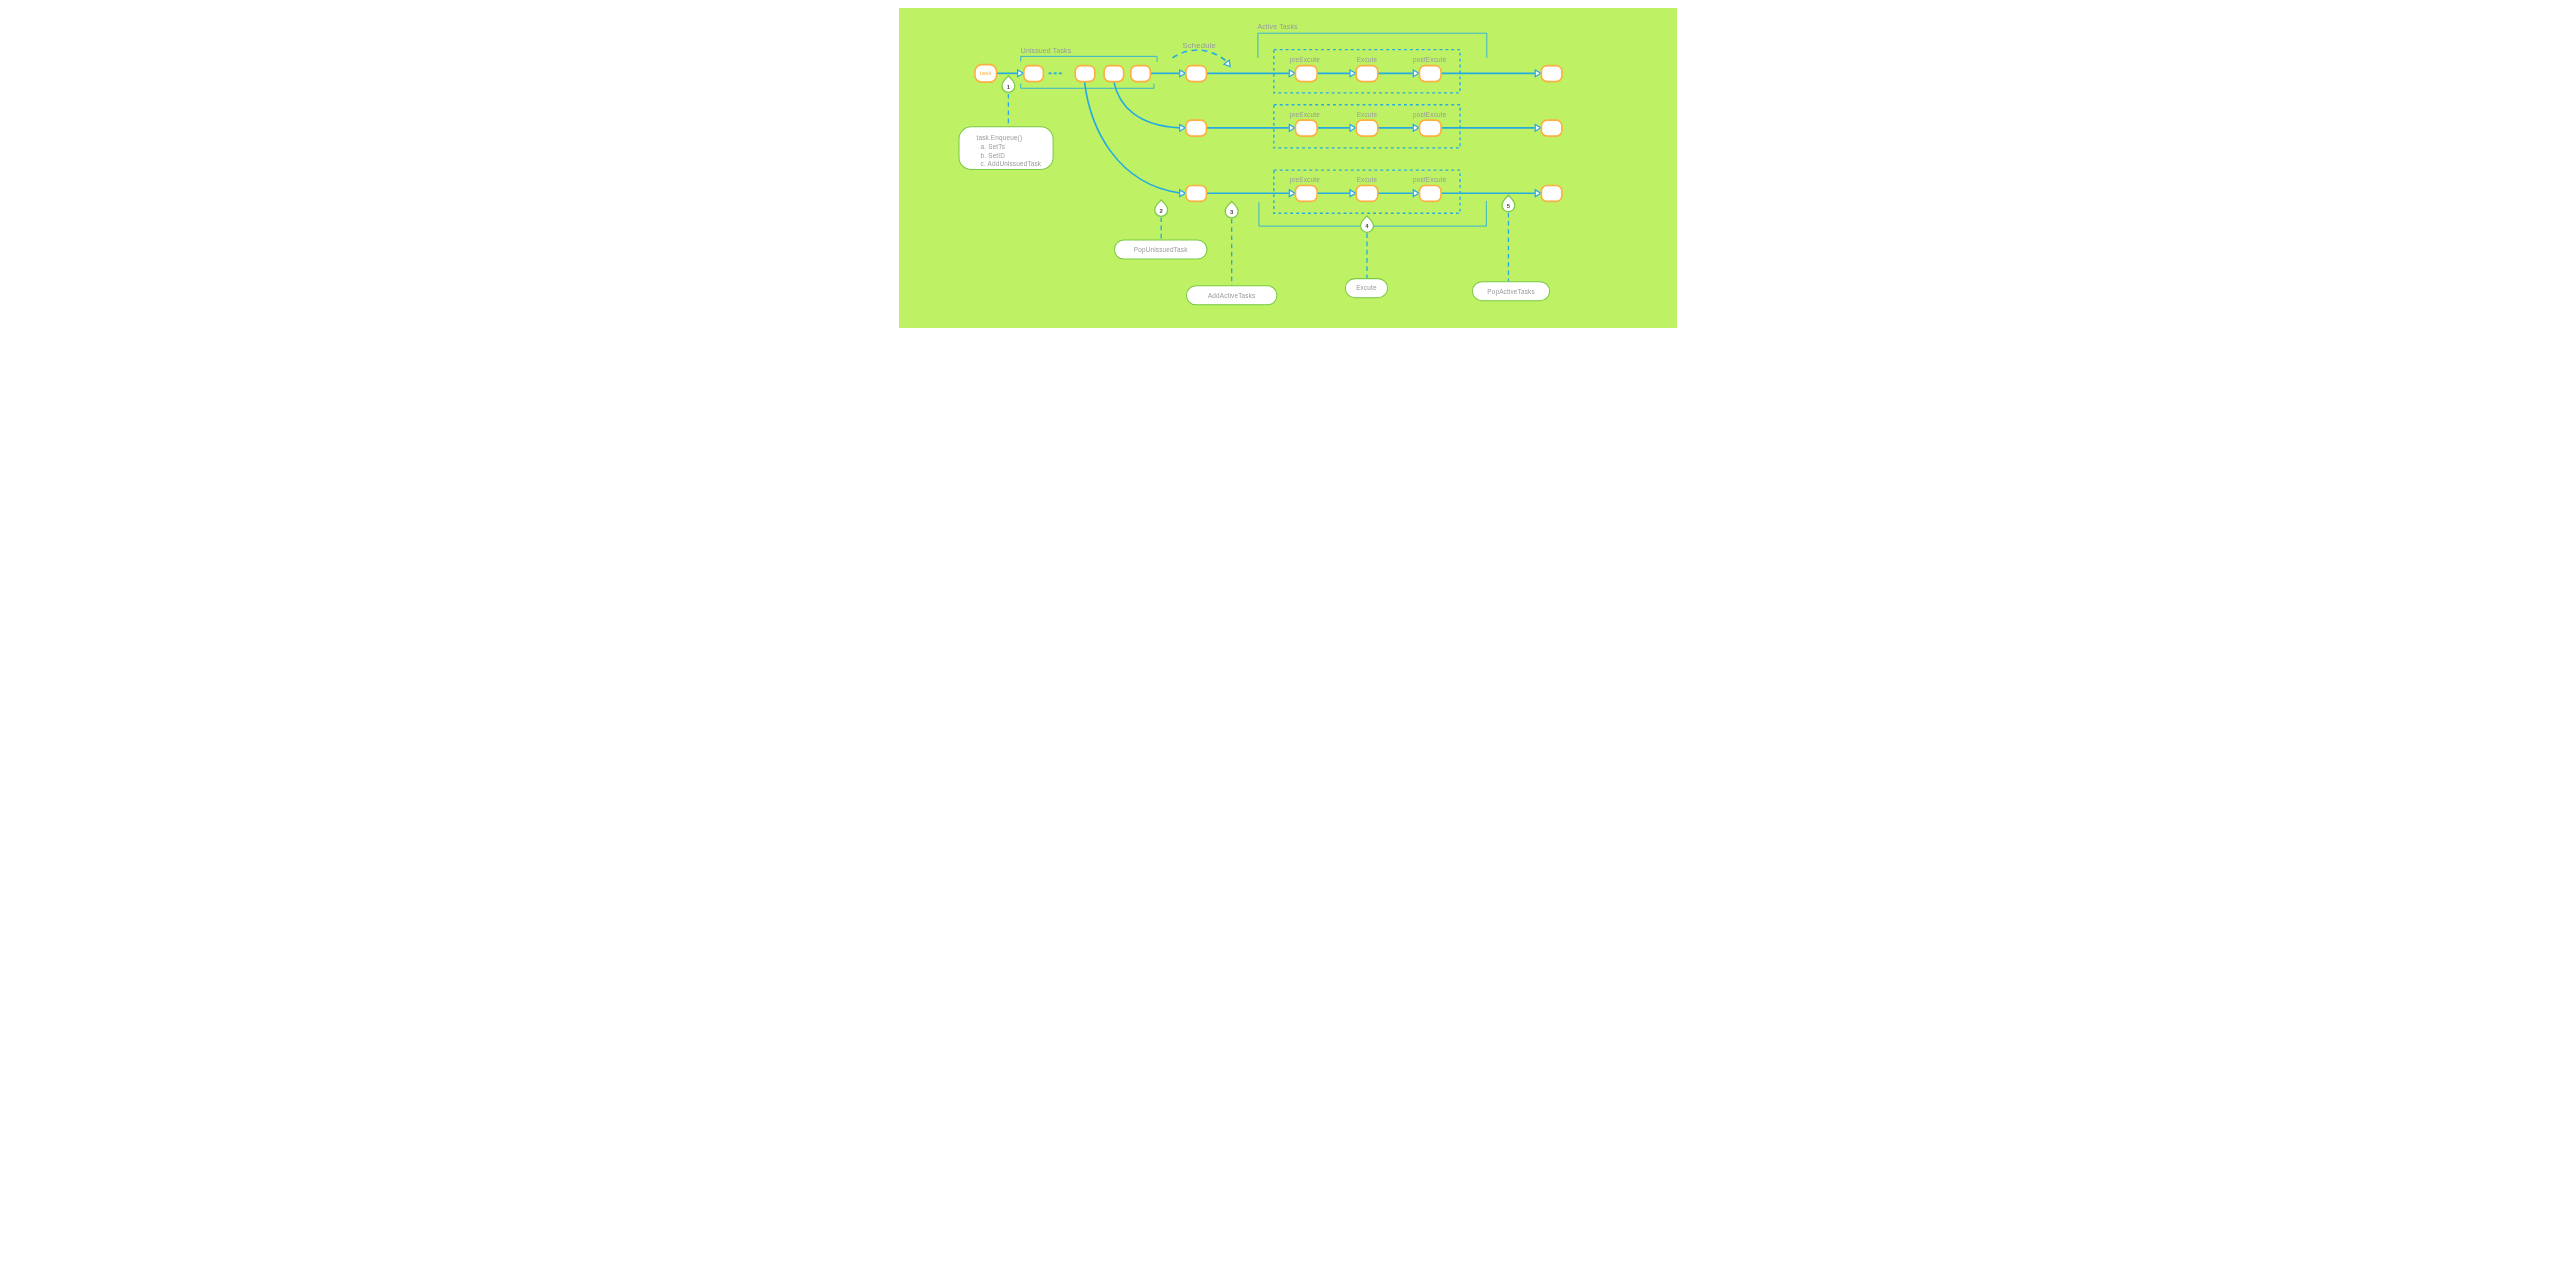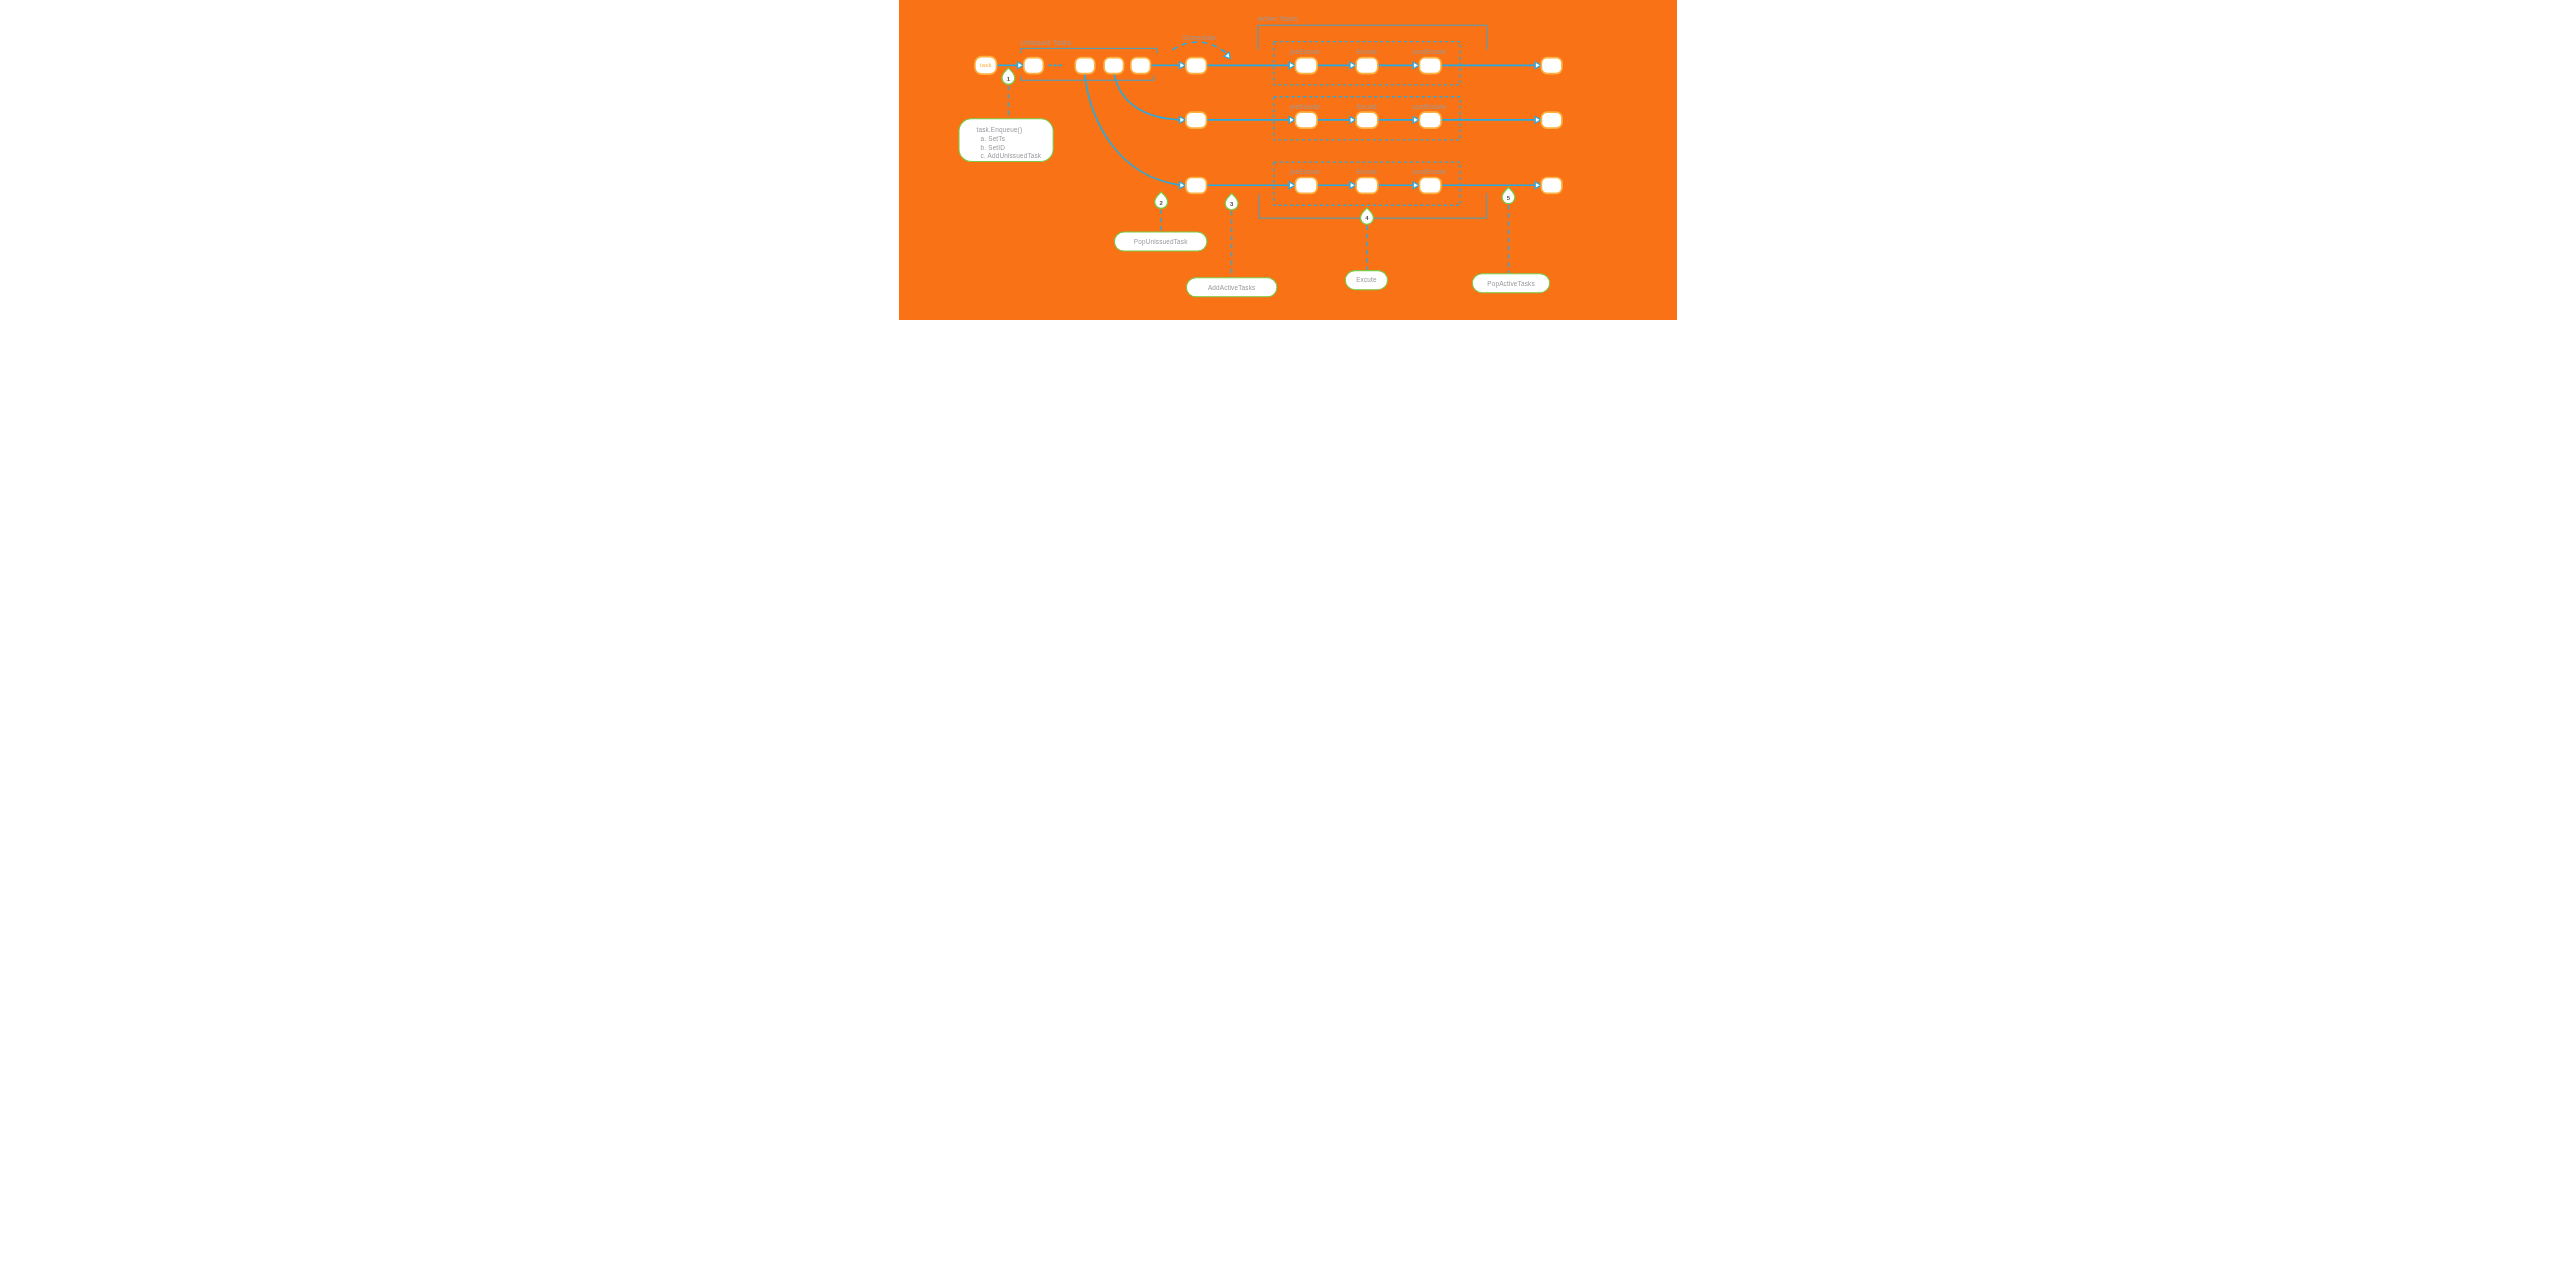--- a/index.html
+++ b/index.html
@@ -1,17 +1,17 @@
 <!DOCTYPE html>
 <html style="font-size:8.2px"><head>
 <meta charset="utf-8">
 <style>
   html,body{margin:0;padding:0;background:#ffffff;}
   body{font-family:"Liberation Sans",sans-serif;}
-  .diagram-wrap{width:778px;height:320px;margin:0 auto;background:#f97316;}
+  .diagram-wrap{width:778px;height:320px;margin:8px auto;background:#bef264;}
   svg{display:block;}
   text{font-family:"Liberation Sans",sans-serif;letter-spacing:.3px;}
   .lbl{fill:#98999E;font-size:13.5px;}
   .lbl-mid{fill:#98999E;font-size:12.5px;text-anchor:middle;}
   .note-txt{fill:#98999E;font-size:12.5px;}
   .note-mid{fill:#98999E;font-size:12.5px;text-anchor:middle;}
   .sched{fill:#98999E;font-size:15px;text-anchor:middle;}
   .tasktxt{fill:#FBB040;font-size:11.5px;text-anchor:middle;letter-spacing:.5px;}
   .num{fill:#4D4D4D;font-size:11.5px;font-weight:bold;text-anchor:middle;}
   .node{fill:#fff;stroke:#FBB040;stroke-width:3.2;}

